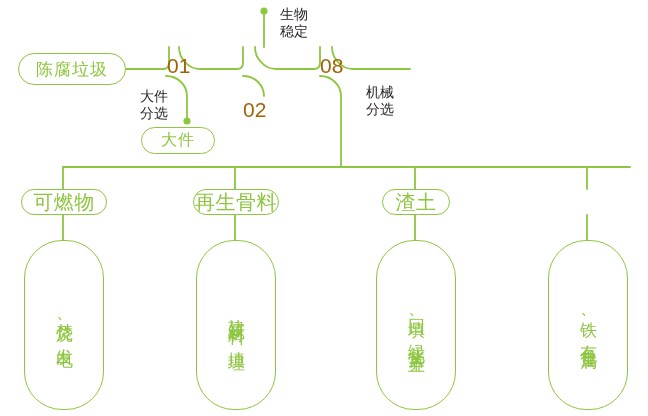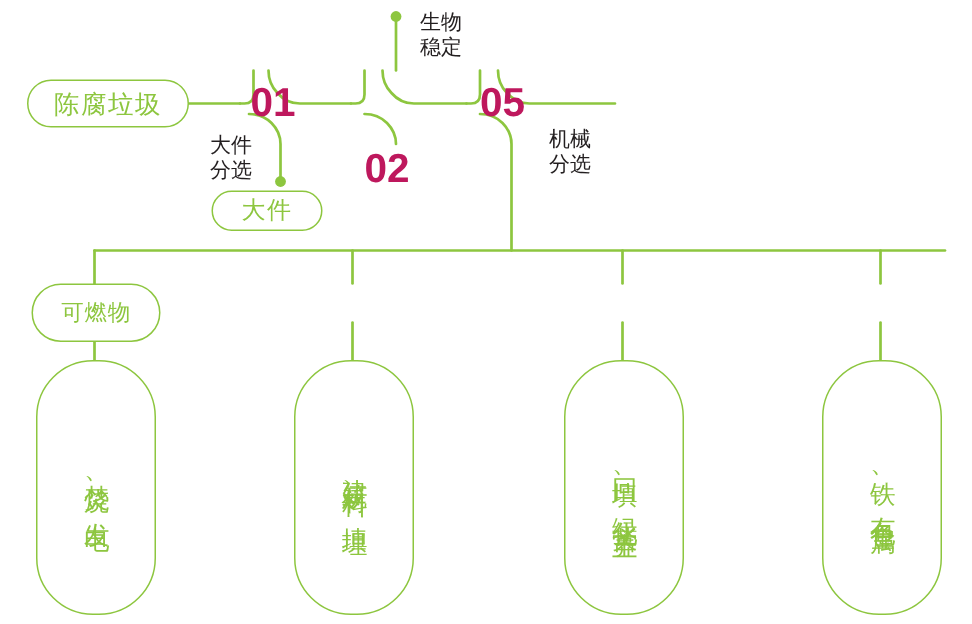--- a/index.html
+++ b/index.html
@@ -37,35 +37,35 @@
     align-items: center;
     justify-content: center;
     letter-spacing: 1px;
     white-space: nowrap;
     background: #ffffff;
   }
   .pill-root   { left: 18px;  top: 53px;  width: 108px; height: 32px; font-size: 17px; }
   .pill-bulky  { left: 141px; top: 127px; width: 74px;  height: 27px; font-size: 16px; }
 
   .pill-cat {
-    height: 39px;
-    font-size: 15px;
+    height: 26px;
+    font-size: 20px;
     letter-spacing: 0.5px;
   }
   .pill-cat-0 { left: 21px;  top: 189px; width: 86px; }
   .pill-cat-1 { left: 193px; top: 189px; width: 86px; }
   .pill-cat-2 { left: 382px; top: 189px; width: 68px; }
   .pill-cat-3 { left: 544px; top: 189px; width: 86px; }
 
   
   .stage-num {
     position: absolute;
-    color: #be185d;
-    font-size: 27px;
-    font-weight: 700;
+    color: #a16207;
+    font-size: 21px;
+    font-weight: 400;
     letter-spacing: 0px;
     line-height: 1;
     white-space: nowrap;
   }
   .num-01 { left: 167px; top: 55px; }
   .num-02 { left: 243px; top: 55px; margin-top: 44px; }
   .num-03 { left: 320px; top: 55px; }
 
   
   .note {
@@ -147,21 +147,21 @@
       <path d="M235 215 L235 240"></path>
       <path d="M415 215 L415 240"></path>
       <path d="M587 215 L587 240"></path>
     </g>
   </svg>
 
   <div class="pill pill-root">陈腐垃圾</div>
 
   <div class="stage-num num-01">01</div>
   <div class="stage-num num-02">02</div>
-  <div class="stage-num num-03">05</div>
+  <div class="stage-num num-03">08</div>
 
   <div class="note note-bulky">
     <div>
         <div>大件</div>
         <div>分选</div>
       </div>
   </div>
   <div class="note note-bio">
     <div>
         <div>生物</div>
@@ -171,20 +171,22 @@
   <div class="note note-mech">
     <div>
         <div>机械</div>
         <div>分选</div>
       </div>
   </div>
 
   <div class="pill pill-bulky">大件</div>
 
   <div class="pill pill-cat pill-cat-0">可燃物</div>
+  <div class="pill pill-cat pill-cat-1">再生骨料</div>
+  <div class="pill pill-cat pill-cat-2">渣土</div>
 
   <div class="outcome outcome-0">
     <div class="vtext">焚烧、发电</div>
   </div>
   <div class="outcome outcome-1">
     <div class="vtext">建筑材料、填埋</div>
   </div>
   <div class="outcome outcome-2">
     <div class="vtext">回填、绿化营养土</div>
   </div>

